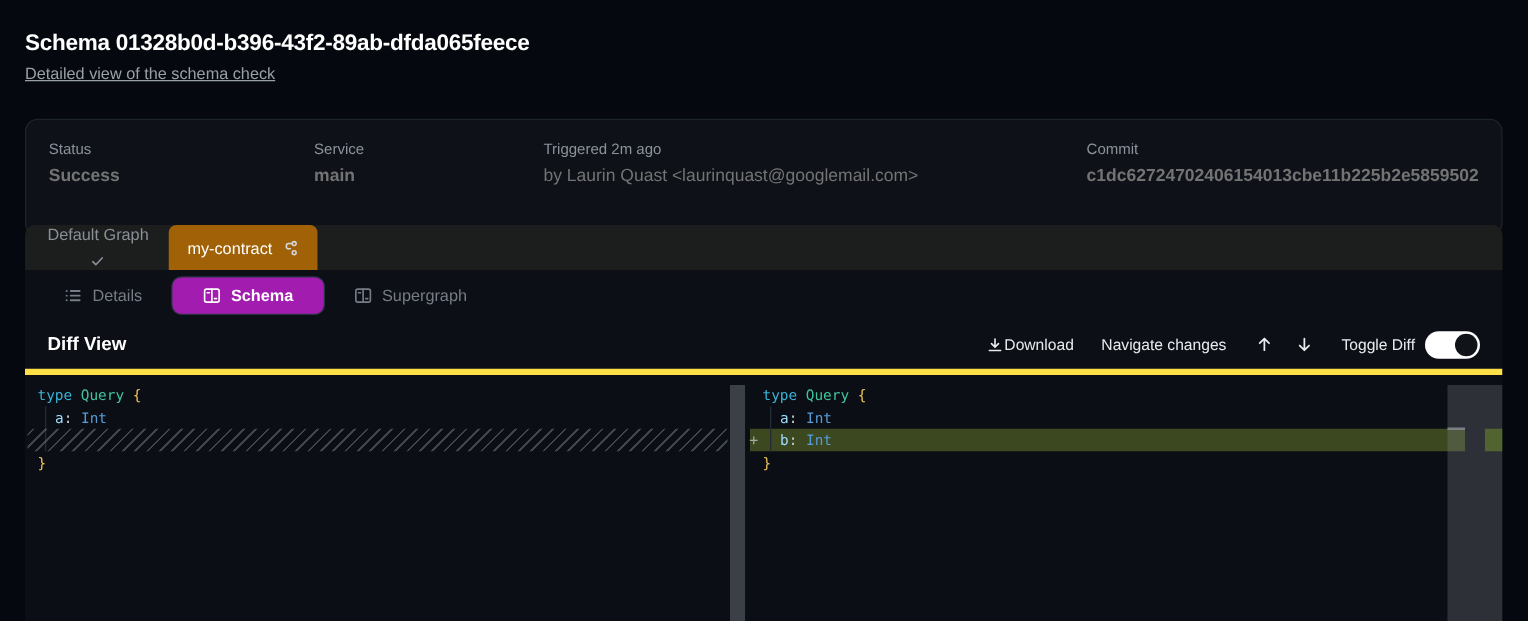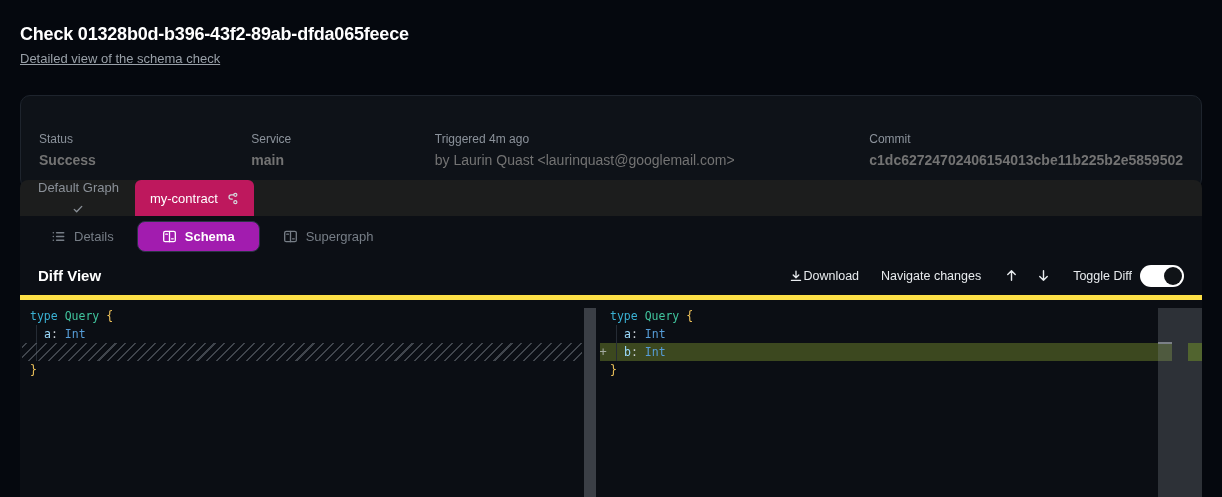--- a/index.html
+++ b/index.html
@@ -14,21 +14,21 @@
 
   
   .page-header { position:absolute; left:20px; top:22px; }
   .page-title { font-size:18px; font-weight:600; letter-spacing:-0.2px; color:#ffffff; line-height:24px; }
   .page-subtitle { font-size:13px; color:#99a0a8; margin-top:5px;text-decoration:underline; }
 
   
   .summary-card {
     position:absolute; left:20px; top:95px; width:1182px; height:94px;
     background:#0e1218; border:1px solid #1e242d; border-radius:10px;
-    display:flex; align-items:center; padding:15px 18px 0 18px;
+    display:flex; align-items:flex-start; padding:15px 18px 0 18px;
   }
   .summary-item { display:flex; flex-direction:column; }
   .summary-item.c1 { width:214px; }
   .summary-item.c2 { width:185px; }
   .summary-item.c3 { width:438px; }
   .summary-item.c4 { flex:1; }
   .summary-label { font-size:12px; color:#8b929b; line-height:16px; }
   .summary-value { font-size:14px; color:#737373; font-weight:600; margin-top:4px; line-height:18px; }
   .summary-value.regular { font-weight:400; }
 
@@ -37,21 +37,21 @@
     position:absolute; left:20px; top:180px; width:1182px; height:36px;
     background:#1c1d1d; border-radius:8px 8px 0 0;
     display:flex; align-items:stretch;
   }
   .graph-tab {
     display:flex; align-items:center; gap:8px; padding:0 16px;
     font-size:13px; color:#8a9098; cursor:default;
   }
   .graph-tab.default { padding-left:18px;flex-direction:column; }
   .graph-tab.active {
-    background:#be185d; border-radius:6px 6px 0 0; color:#ffffff; font-weight:500;
+    background:#a16207; border-radius:6px 6px 0 0; color:#ffffff; font-weight:500;
     padding:0 15px;
   }
 
   
   .panel {
     position:absolute; left:20px; top:216px; width:1182px; height:281px;
     background:#0c0f15; overflow:hidden;
   }
 
   
@@ -128,35 +128,35 @@
     text-align:center; font-family:"DejaVu Sans Mono", monospace; font-size:12px;
     color:#a4aba1; z-index:5;
   }
 
   .icon { flex:0 0 auto; }
 </style>
 </head>
 <body>
 
 <div class="page-header">
-  <div class="page-title">Check 01328b0d-b396-43f2-89ab-dfda065feece</div>
+  <div class="page-title">Schema 01328b0d-b396-43f2-89ab-dfda065feece</div>
   <div class="page-subtitle">Detailed view of the schema check</div>
 </div>
 
 <div class="summary-card">
   <div class="summary-item c1">
     <span class="summary-label">Status</span>
     <span class="summary-value">Success</span>
   </div>
   <div class="summary-item c2">
     <span class="summary-label">Service</span>
     <span class="summary-value">main</span>
   </div>
   <div class="summary-item c3">
-    <span class="summary-label">Triggered 4m ago</span>
+    <span class="summary-label">Triggered 2m ago</span>
     <span class="summary-value regular">by Laurin Quast &lt;laurinquast@googlemail.com&gt;</span>
   </div>
   <div class="summary-item c4">
     <span class="summary-label">Commit</span>
     <span class="summary-value">c1dc62724702406154013cbe11b225b2e5859502</span>
   </div>
 </div>
 
 <div class="graph-tabbar">
   <div class="graph-tab default">

